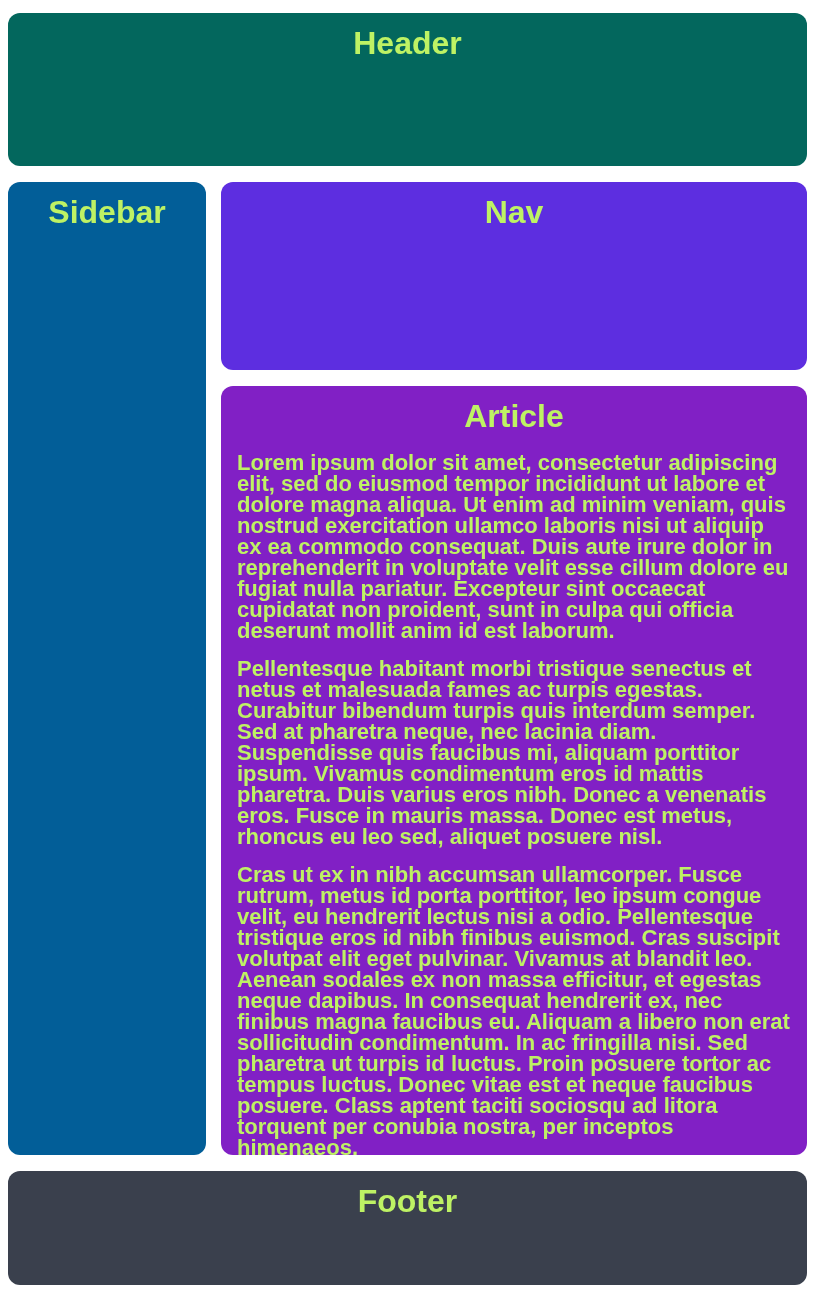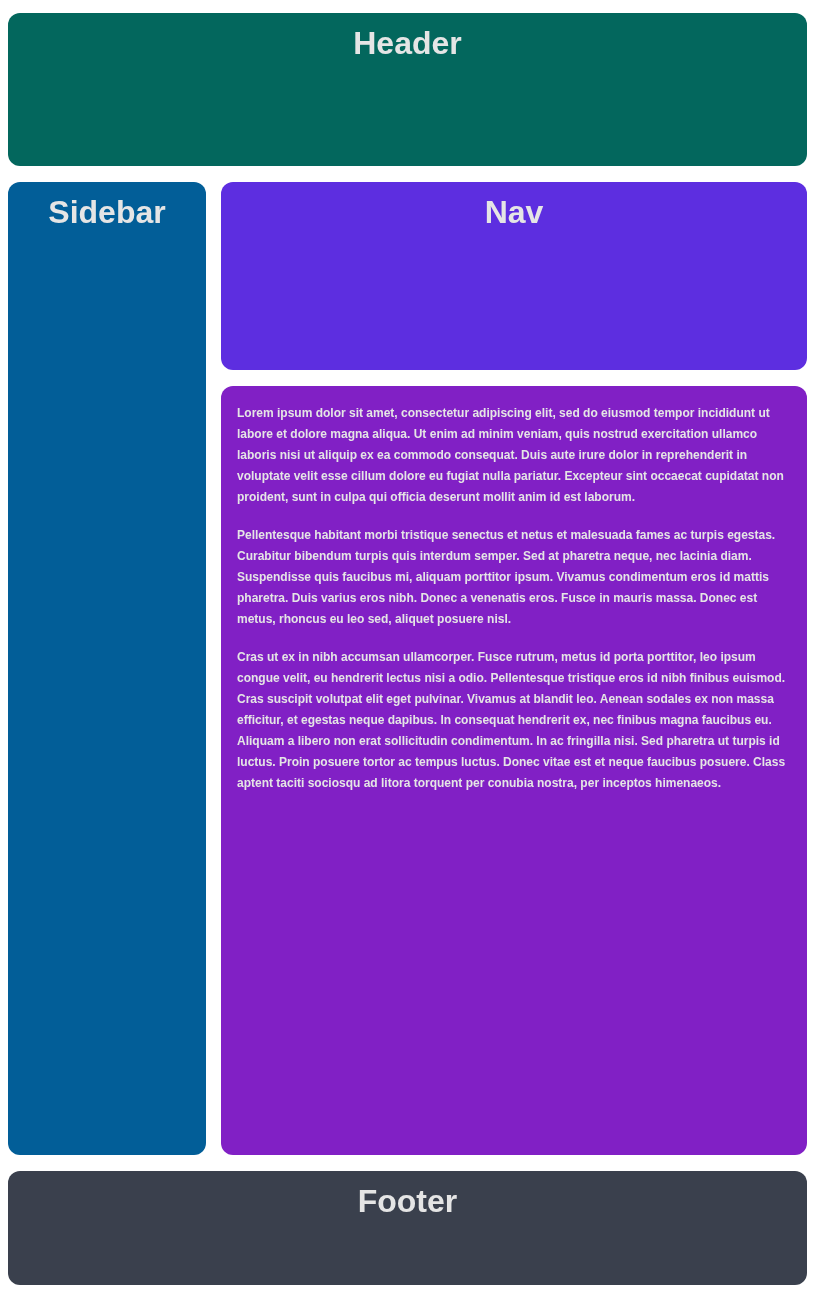--- a/index.html
+++ b/index.html
@@ -10,21 +10,21 @@
   .page {
     width: 815px;
     height: 1293px;
     box-sizing: border-box;
     padding: 13px 8px 8px 8px;
     display: flex;
     flex-direction: column;
     gap: 16px;
     font-family: "Liberation Sans", sans-serif;
     font-weight: bold;
-    color: #e5e5e5;
+    color: #bef264;
   }
   .box {
     border-radius: 12px;
     box-sizing: border-box;
   }
   .section-title {
     margin: 0;
     padding-top: 12px;
     text-align: center;
     font-size: 32px;
@@ -48,21 +48,21 @@
   }
   .nav-box { height: 188px; flex: 0 0 auto; }
   .article-box {
     flex: 1 1 auto;
     padding: 0 16px;
     overflow: hidden;
   }
   .article-box .section-title { margin-bottom: 8px; }
   .article-box p {
     margin: 17px 0;
-    font-size: 12px;
+    font-size: 22px;
     line-height: 21px;
     font-weight: bold;
   }
   .footer-box { height: 114px; flex: 0 0 auto; }
 </style>
 </head>
 <body>
 
 <div class="page">
 
@@ -76,20 +76,21 @@
       <div class="section-title">Sidebar</div>
     </aside>
 
     <div class="content-col">
 
       <nav class="box nav-box" style="background-color: rgb(93, 46, 224);">
         <div class="section-title">Nav</div>
       </nav>
 
       <article class="box article-box" style="background-color: rgb(129, 32, 197);">
+        <div class="section-title">Article</div>
         <p>Lorem ipsum dolor sit amet, consectetur adipiscing elit, sed do eiusmod tempor incididunt ut labore et dolore magna aliqua. Ut enim ad minim veniam, quis nostrud exercitation ullamco laboris nisi ut aliquip ex ea commodo consequat. Duis aute irure dolor in reprehenderit in voluptate velit esse cillum dolore eu fugiat nulla pariatur. Excepteur sint occaecat cupidatat non proident, sunt in culpa qui officia deserunt mollit anim id est laborum.</p>
         <p>Pellentesque habitant morbi tristique senectus et netus et malesuada fames ac turpis egestas. Curabitur bibendum turpis quis interdum semper. Sed at pharetra neque, nec lacinia diam. Suspendisse quis faucibus mi, aliquam porttitor ipsum. Vivamus condimentum eros id mattis pharetra. Duis varius eros nibh. Donec a venenatis eros. Fusce in mauris massa. Donec est metus, rhoncus eu leo sed, aliquet posuere nisl.</p>
         <p>Cras ut ex in nibh accumsan ullamcorper. Fusce rutrum, metus id porta porttitor, leo ipsum congue velit, eu hendrerit lectus nisi a odio. Pellentesque tristique eros id nibh finibus euismod. Cras suscipit volutpat elit eget pulvinar. Vivamus at blandit leo. Aenean sodales ex non massa efficitur, et egestas neque dapibus. In consequat hendrerit ex, nec finibus magna faucibus eu. Aliquam a libero non erat sollicitudin condimentum. In ac fringilla nisi. Sed pharetra ut turpis id luctus. Proin posuere tortor ac tempus luctus. Donec vitae est et neque faucibus posuere. Class aptent taciti sociosqu ad litora torquent per conubia nostra, per inceptos himenaeos.</p>
       </article>
 
     </div>
   </div>
 
   <footer class="box footer-box" style="background-color: rgb(58, 64, 77);">
     <div class="section-title">Footer</div>

